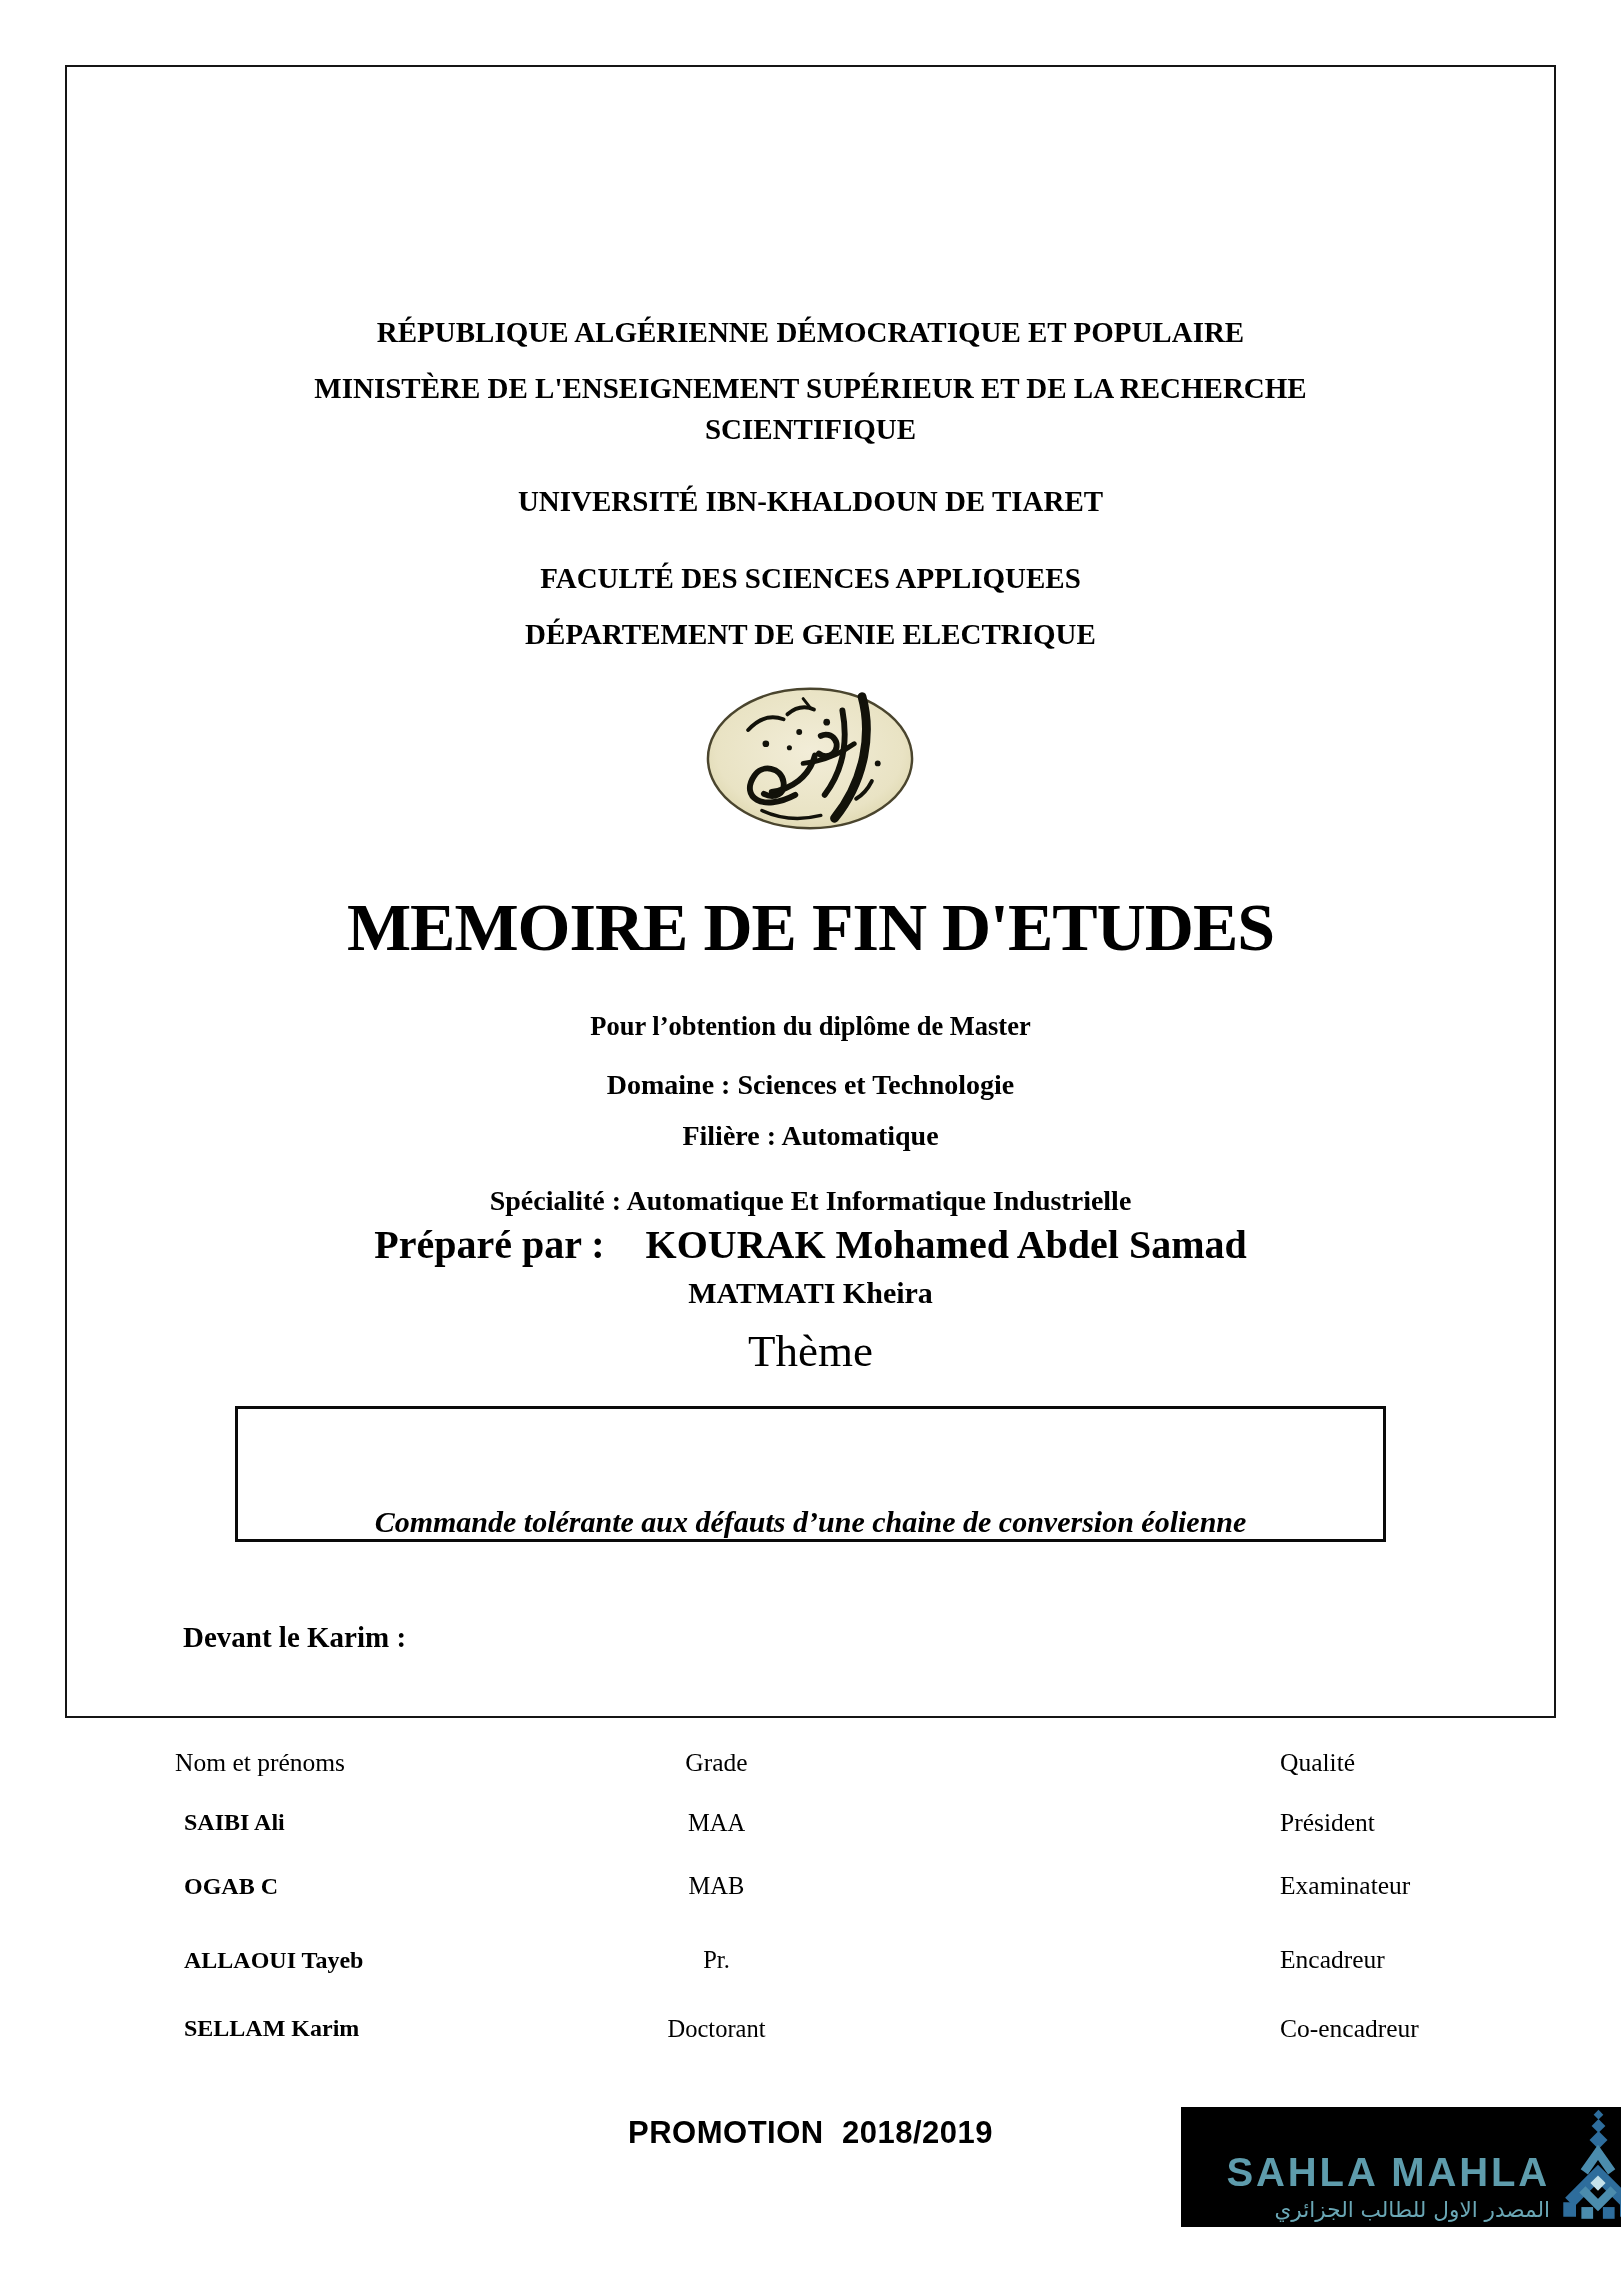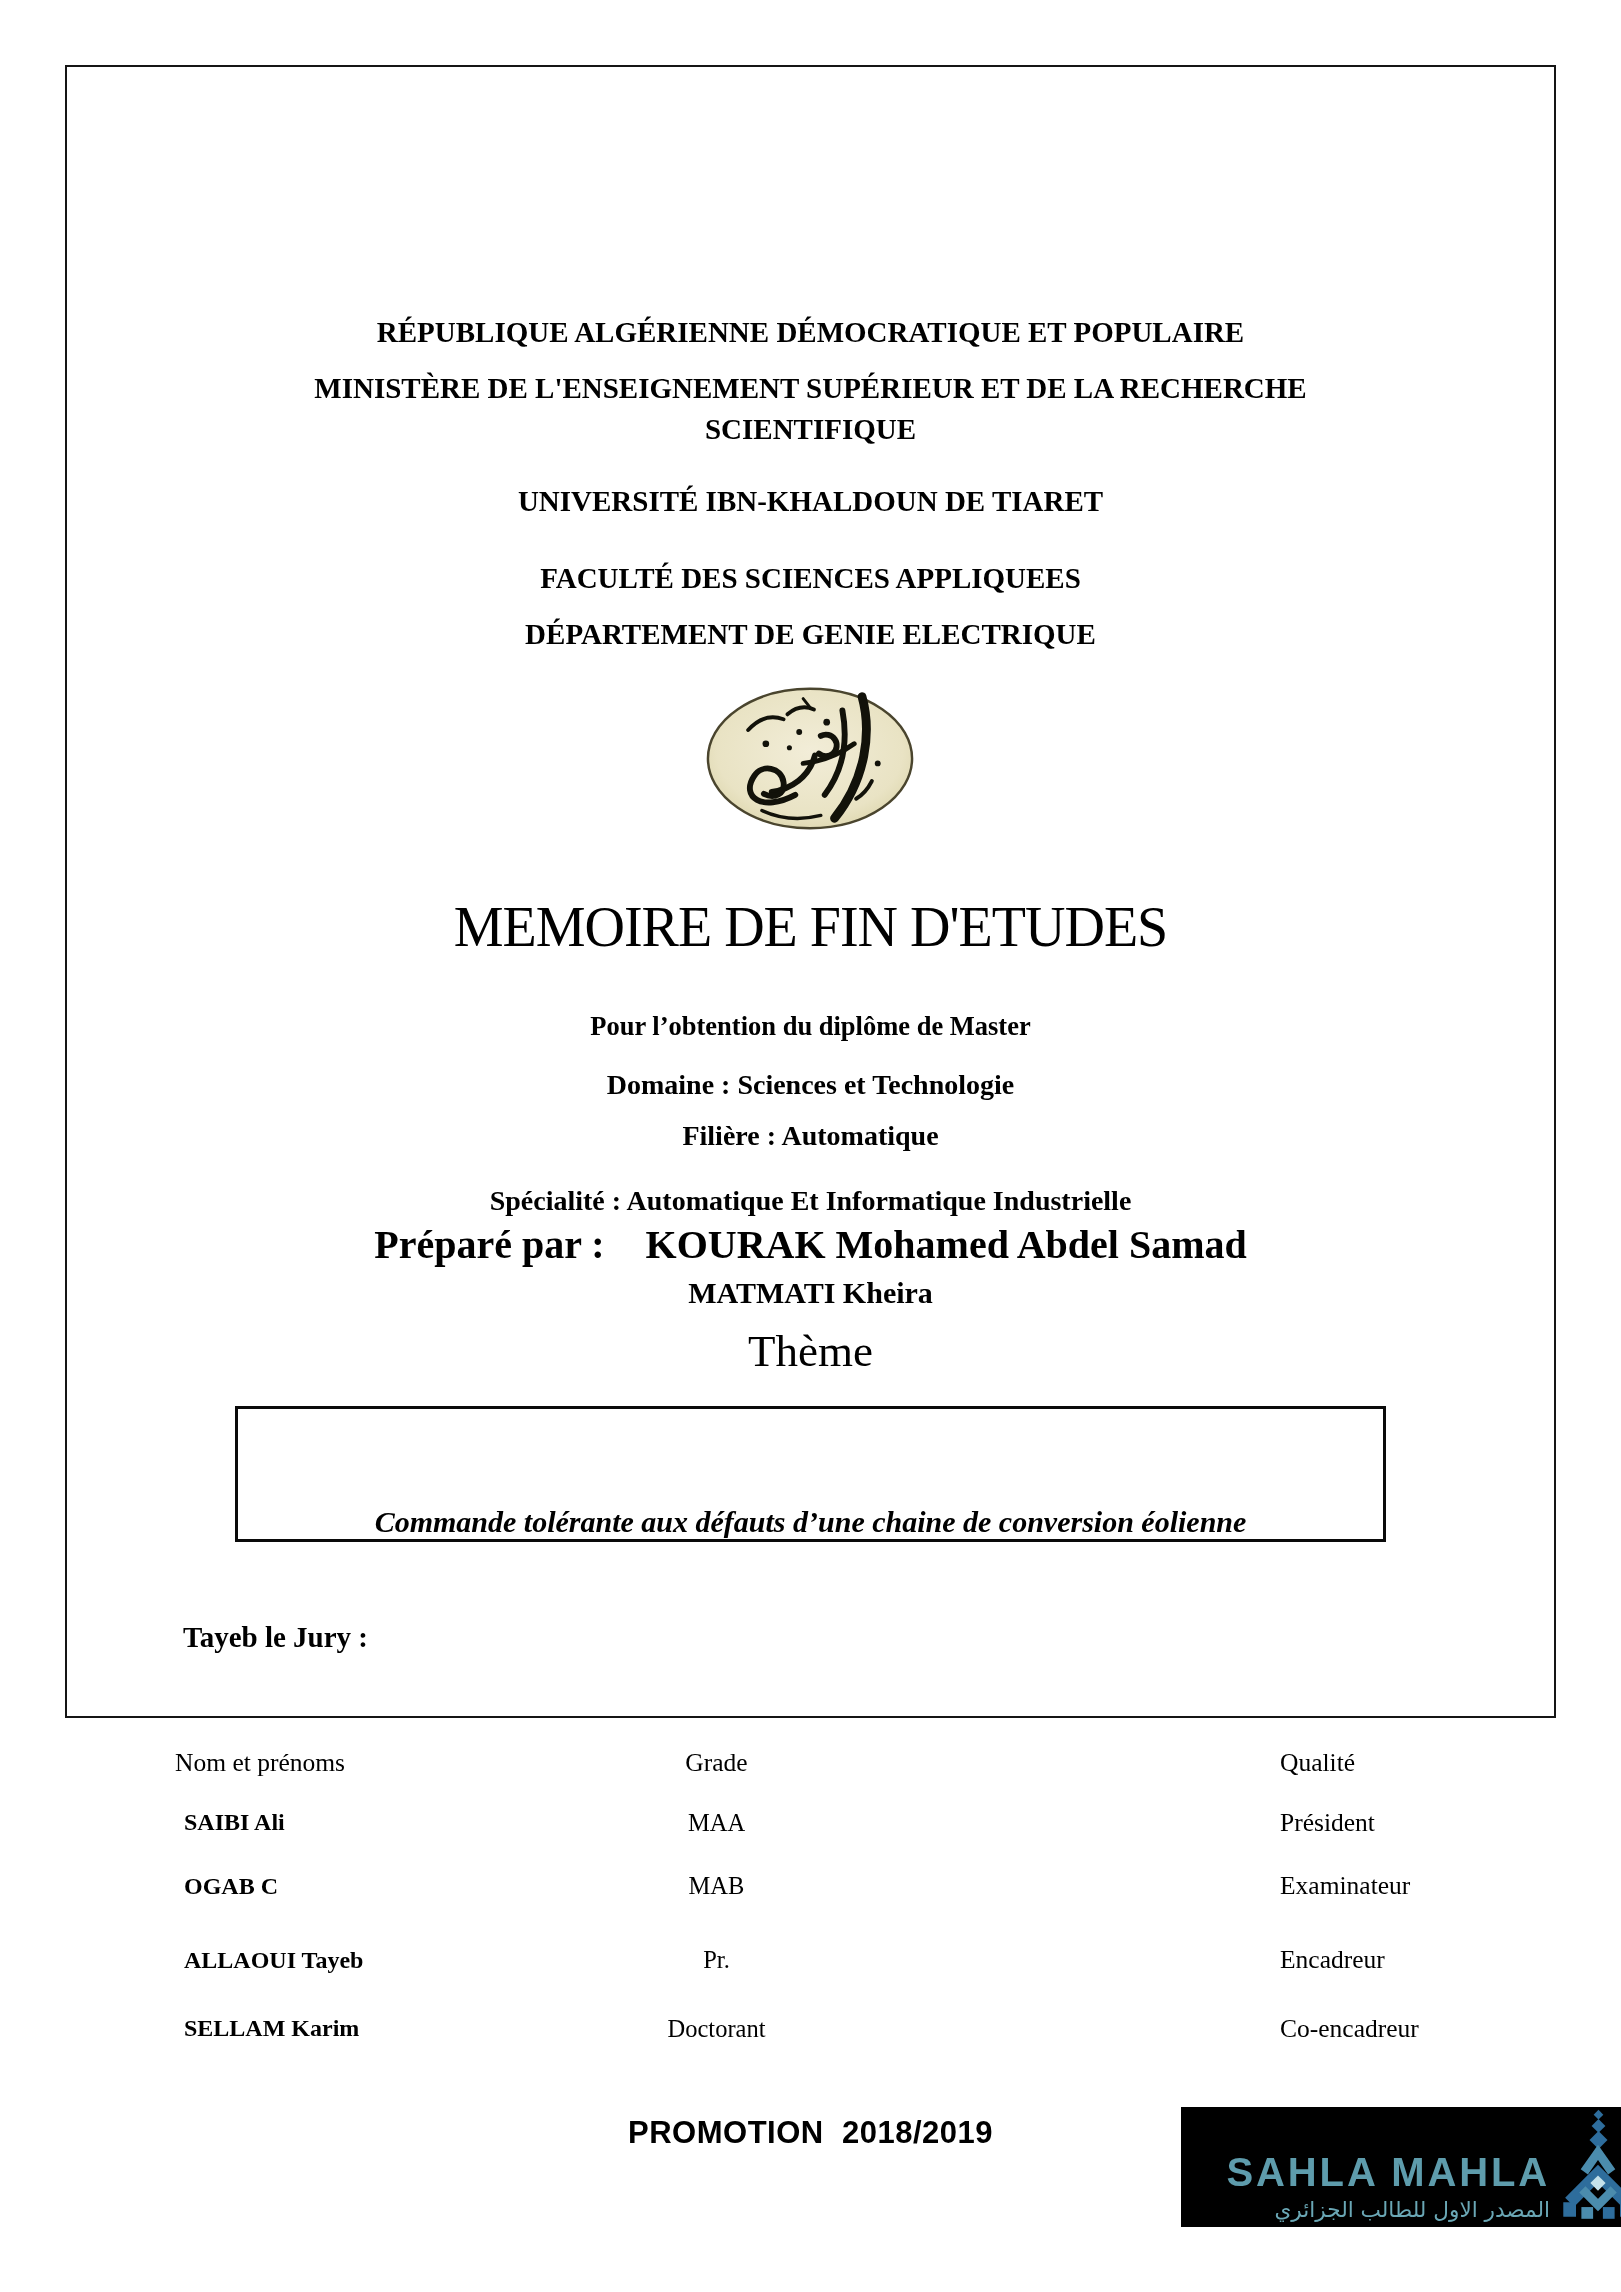--- a/index.html
+++ b/index.html
@@ -20,21 +20,21 @@
   .center { text-align:center; }
 
   .hdr-line1 { font-size:29px; font-weight:bold; line-height:44px; }
   .hdr-line2 { font-size:29px; font-weight:bold; line-height:41px; max-width:1000px; margin:13.7px auto 0 auto; }
   .univ-line { font-size:29px; font-weight:bold; line-height:44px; margin-top:29px; }
   .fac-dep   { font-size:29px; font-weight:bold; line-height:56px; margin-top:27.4px; }
 
   .seal-wrap { margin-top:21.6px; text-align:center; height:149px; }
   .seal-wrap svg { display:inline-block; }
 
-  .main-title { font-size:56px; font-weight:normal; line-height:90px; margin-top:49px; letter-spacing:-1px; }
+  .main-title { font-size:68px; font-weight:bold; line-height:90px; margin-top:49px; letter-spacing:-1px; }
   .subtitle   { font-size:26.5px; font-weight:bold; line-height:39px; margin-top:35px; }
   .domain     { font-size:28px; font-weight:bold; line-height:41px; margin-top:18.6px; }
   .field      { font-size:28px; font-weight:bold; line-height:41px; margin-top:9.8px; }
   .specialty  { font-size:28px; font-weight:bold; line-height:41px; margin-top:23.5px; }
   .prepared   { font-size:40px; font-weight:bold; line-height:43px; margin-top:2px; }
   .prepared .lbl { margin-right:41px; }
   .author2    { font-size:30px; font-weight:bold; line-height:43px; margin-top:5.9px; }
   .theme-lbl  { font-size:45px; font-weight:normal; line-height:59px; margin-top:7.8px; }
 
   .theme-box {
@@ -151,21 +151,21 @@
     <span class="lbl">Préparé par :</span><span>KOURAK Mohamed Abdel Samad</span>
   </div>
   <div class="center author2">MATMATI Kheira</div>
 
   <div class="center theme-lbl">Thème</div>
 
   <div class="theme-box">
     <div class="theme-title">Commande tolérante aux défauts d’une chaine de conversion éolienne</div>
   </div>
 
-  <div class="jury-heading">Tayeb le Jury :</div>
+  <div class="jury-heading">Devant le Karim :</div>
 
   <div class="jury-table">
     <div class="jury-row jury-head">
       <div class="c1">Nom et prénoms</div>
       <div class="c2">Grade</div>
       <div class="c3">Qualité</div>
     </div>
 
     <div class="jury-row r1">
       <div class="c1 jury-name">SAIBI Ali</div>

